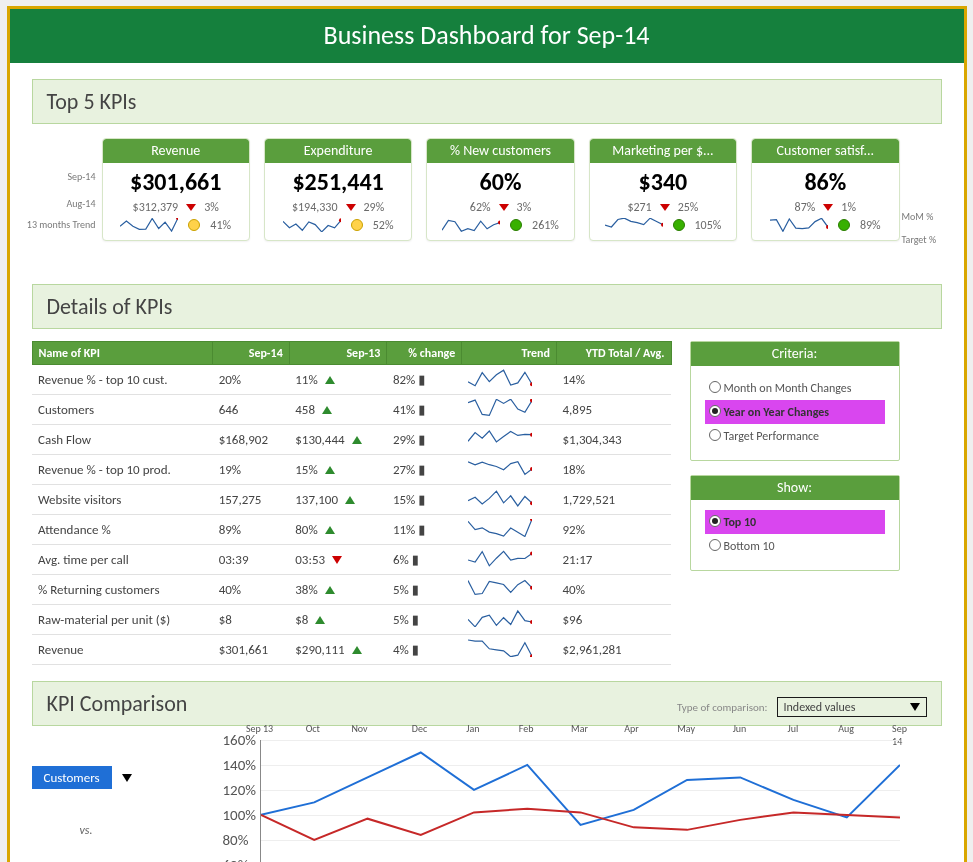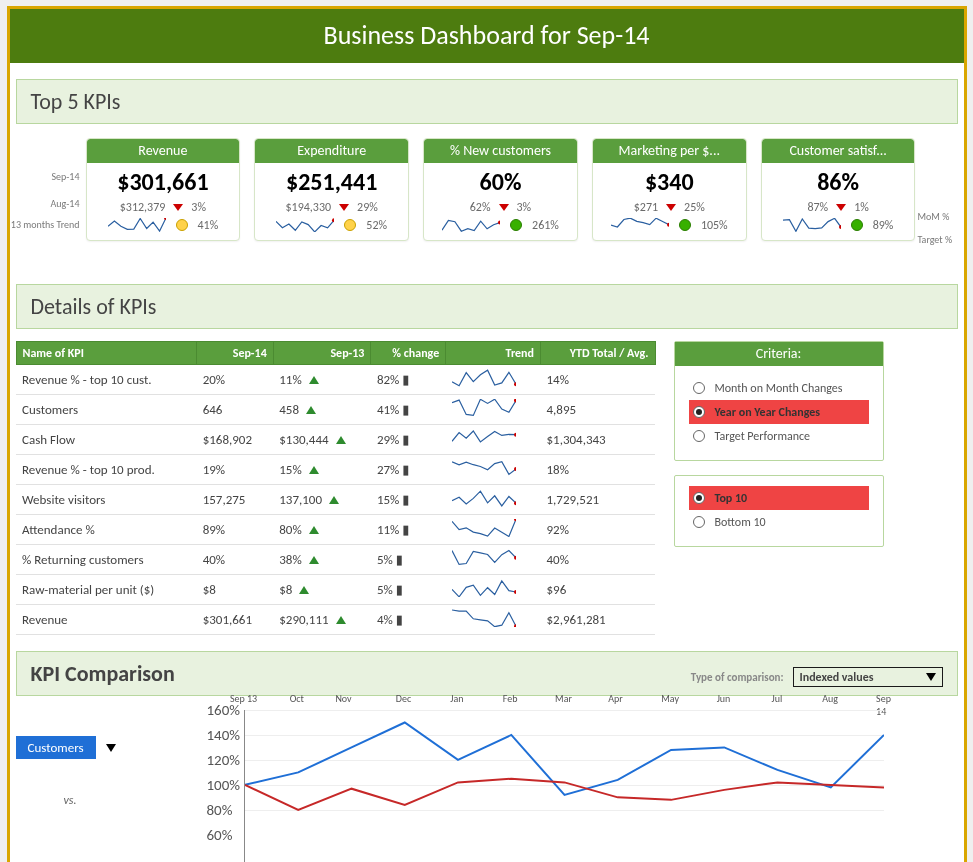--- a/index.html
+++ b/index.html
@@ -1,19 +1,19 @@
 <!DOCTYPE html>
 <html><head>
 <meta charset="utf-8">
 <style>
   * { box-sizing: border-box; margin: 0; padding: 0; }
   body { font-family: "Segoe UI", Calibri, Arial, sans-serif; background:#efefef; padding:6px; }
   .page { width:960px; margin:0 auto; border:3px solid #d9a600; background:#fff; }
-  .title-bar { background:#4d7c0f; color:#fff; font-size:26px; font-weight:300; text-align:center; padding:10px 0 12px; }
-  .panel { margin:16px 6px 0; }
+  .title-bar { background:#15803d; color:#fff; font-size:26px; font-weight:300; text-align:center; padding:10px 0 12px; }
+  .panel { margin:16px 22px 0; }
   .section-header { background:#e8f2df; border:1px solid #b8d79f; padding:8px 14px; font-size:22px; color:#444; }
   
   .kpis-wrap { position:relative; margin:14px 0 0; min-height:130px; }
   .kpi-row-labels-left { position:absolute; left:-20px; top:10px; width:84px; font-size:10px; color:#7a7a7a; text-align:right; }
   .kpi-row-labels-left div { margin-top:3px; }
   .kpi-row-labels-left .l1{ margin-top:22px;} .kpi-row-labels-left .l2{ margin-top:14px;} .kpi-row-labels-left .l3{ margin-top:8px;}
   .kpi-row-labels-right { position:absolute; right:-18px; top:62px; width:58px; font-size:10px; color:#7a7a7a; }
   .kpi-row-labels-right div{ margin-top:10px;}
   .kpi-cards { display:flex; gap:14px; margin-left:70px; margin-right:42px; }
   .kpi-card { flex:1 1 0; border:1px solid #d7e6c8; border-radius:4px; background:#fff; box-shadow:0 1px 2px rgba(0,0,0,.06); overflow:hidden; }
@@ -36,42 +36,42 @@
   table.kpi-table td:first-child { text-align:left; }
   .tri-up { width:0;height:0;border-left:5px solid transparent;border-right:5px solid transparent;border-bottom:8px solid #2e8b2e; display:inline-block; margin-left:4px;}
   .tri-dn { width:0;height:0;border-left:5px solid transparent;border-right:5px solid transparent;border-top:8px solid #cc0000; display:inline-block; margin-left:4px;}
   .pct-grey { color:#9a9a9a; }
   .sparkCell svg{ width:64px; height:18px; }
 
   .side-box { border:1px solid #b8d79f; border-radius:2px; width:210px; }
   .side-box + .side-box { margin-top:14px; }
   .side-box .sbh { background:#5a9e3d; color:#fff; text-align:center; font-size:14px; padding:3px 0 4px; }
   .side-box .opts { padding:10px 14px 12px; font-size:12px; color:#555; }
-  .radio { display:flex; align-items:center; gap:10px; padding:5px 4px; }
-  .radio.sel { background:#ef4444; font-weight:700; color:#333; }
+  .radio { display:flex; align-items:flex-start; gap:3px; padding:5px 4px; }
+  .radio.sel { background:#d946ef; font-weight:700; color:#333; }
   .radio .r { width:12px;height:12px;border:1px solid #666;border-radius:50%;display:inline-flex;align-items:center;justify-content:center; background:#fff;}
   .radio.sel .r::after{ content:""; width:6px;height:6px;border-radius:50%;background:#222; }
 
   
   .comp-wrap { display:flex; gap:18px; margin-top:14px; align-items:flex-start;}
   .comp-left { width:210px; font-size:14px; color:#444; padding-top:26px;}
   .metric-chip { display:inline-flex; align-items:center; gap:10px;}
   .chip { color:#fff; padding:4px 12px; font-size:13px; }
   .chip.blue { background:#1f6fd6; }
   .caret { width:0;height:0;border-left:5px solid transparent;border-right:5px solid transparent;border-top:8px solid #000; display:inline-block;}
   .vs { font-style:italic; color:#666; font-size:12px; margin-left:48px;}
   .chart { border-left:1px solid #888; border-bottom:1px solid #888; position:relative; width:640px; height:200px; }
   .ylab { position:absolute; left:-38px; font-size:15px; color:#555; transform:translateY(-50%);}
   .ygrid { position:absolute; left:0; right:0; border-top:1px solid #eee; }
   .xlabRow { position:absolute; left:0; right:0; top:-18px; height:14px;}
   .xlabRow span{ position:absolute; transform:translateX(-50%); font-size:10px; color:#555;}
   .chart svg{ position:absolute; inset:0; }
   .comp-label { font-size:11px; color:#888; }
   .comp-select { display:inline-flex; align-items:center; justify-content:space-between; border:1px solid #1a1a1a; padding:2px 6px; font-size:12px; width:150px; margin-left:4px;}
-  .section-header.flexed{display:flex;justify-content:space-between;align-items:center;font-weight:bold;}
+  .section-header.flexed{display:flex;justify-content:space-between;align-items:center;}
 </style>
 </head>
 <body>
 
 <div class="page">
   <div class="title-bar">Business Dashboard for Sep-14</div>
 
   <div class="panel">
     <div class="section-header">Top 5 KPIs</div>
     <div class="kpis-wrap">
@@ -257,20 +257,31 @@
             <tr>
               <td>Attendance %</td>
     <td>89%</td>
     <td>80% <span class="tri-up"></span></td>
     <td class="pct-grey">11% ▮</td>
     <td class="sparkCell"><svg viewBox="0 0 64 18">
                   <path d="M0.0,2.3 L7.1,10.6 L14.2,8.8 L21.3,13.1 L28.4,14.6 L35.6,17.1 L42.7,9.0 L49.8,13.2 L56.9,17.5 L64.0,0.3" fill="none" stroke="#2a5fa0" stroke-width="1.2"></path>
                   <circle cx="64" cy="0.3447530864197521" r="2" fill="#c00"></circle>
                 </svg></td>
     <td>92%</td>
+            </tr>
+            <tr>
+              <td>Avg. time per call</td>
+    <td>03:39</td>
+    <td>03:53 <span class="tri-dn"></span></td>
+    <td class="pct-grey">6% ▮</td>
+    <td class="sparkCell"><svg viewBox="0 0 64 18">
+                  <path d="M0.0,11.0 L7.1,13.0 L14.2,2.6 L21.3,16.8 L28.4,9.2 L35.6,2.3 L42.7,11.1 L49.8,9.4 L56.9,9.5 L64.0,4.6" fill="none" stroke="#2a5fa0" stroke-width="1.2"></path>
+                  <circle cx="64" cy="4.556712962962963" r="2" fill="#c00"></circle>
+                </svg></td>
+    <td>21:17</td>
             </tr>
             <tr>
               <td>% Returning customers</td>
     <td>40%</td>
     <td>38% <span class="tri-up"></span></td>
     <td class="pct-grey">5% ▮</td>
     <td class="sparkCell"><svg viewBox="0 0 64 18">
                   <path d="M0.0,1.6 L7.1,15.4 L14.2,14.5 L21.3,2.5 L28.4,3.8 L35.6,5.5 L42.7,13.3 L49.8,5.7 L56.9,1.6 L64.0,8.8" fill="none" stroke="#2a5fa0" stroke-width="1.2"></path>
                   <circle cx="64" cy="8.768672839506173" r="2" fill="#c00"></circle>
                 </svg></td>
@@ -312,20 +323,21 @@
                 <span class="r"></span>
                 <span>Year on Year Changes</span>
               </div>
               <div class="radio">
                 <span class="r"></span>
                 <span>Target Performance</span>
               </div>
             </div>
         </div>
         <div class="side-box">
+          <div class="sbh">Show:</div>
           <div class="opts" id="showOpts">
               <div class="radio sel">
                 <span class="r"></span>
                 <span>Top 10</span>
               </div>
               <div class="radio">
                 <span class="r"></span>
                 <span>Bottom 10</span>
               </div>
             </div>

